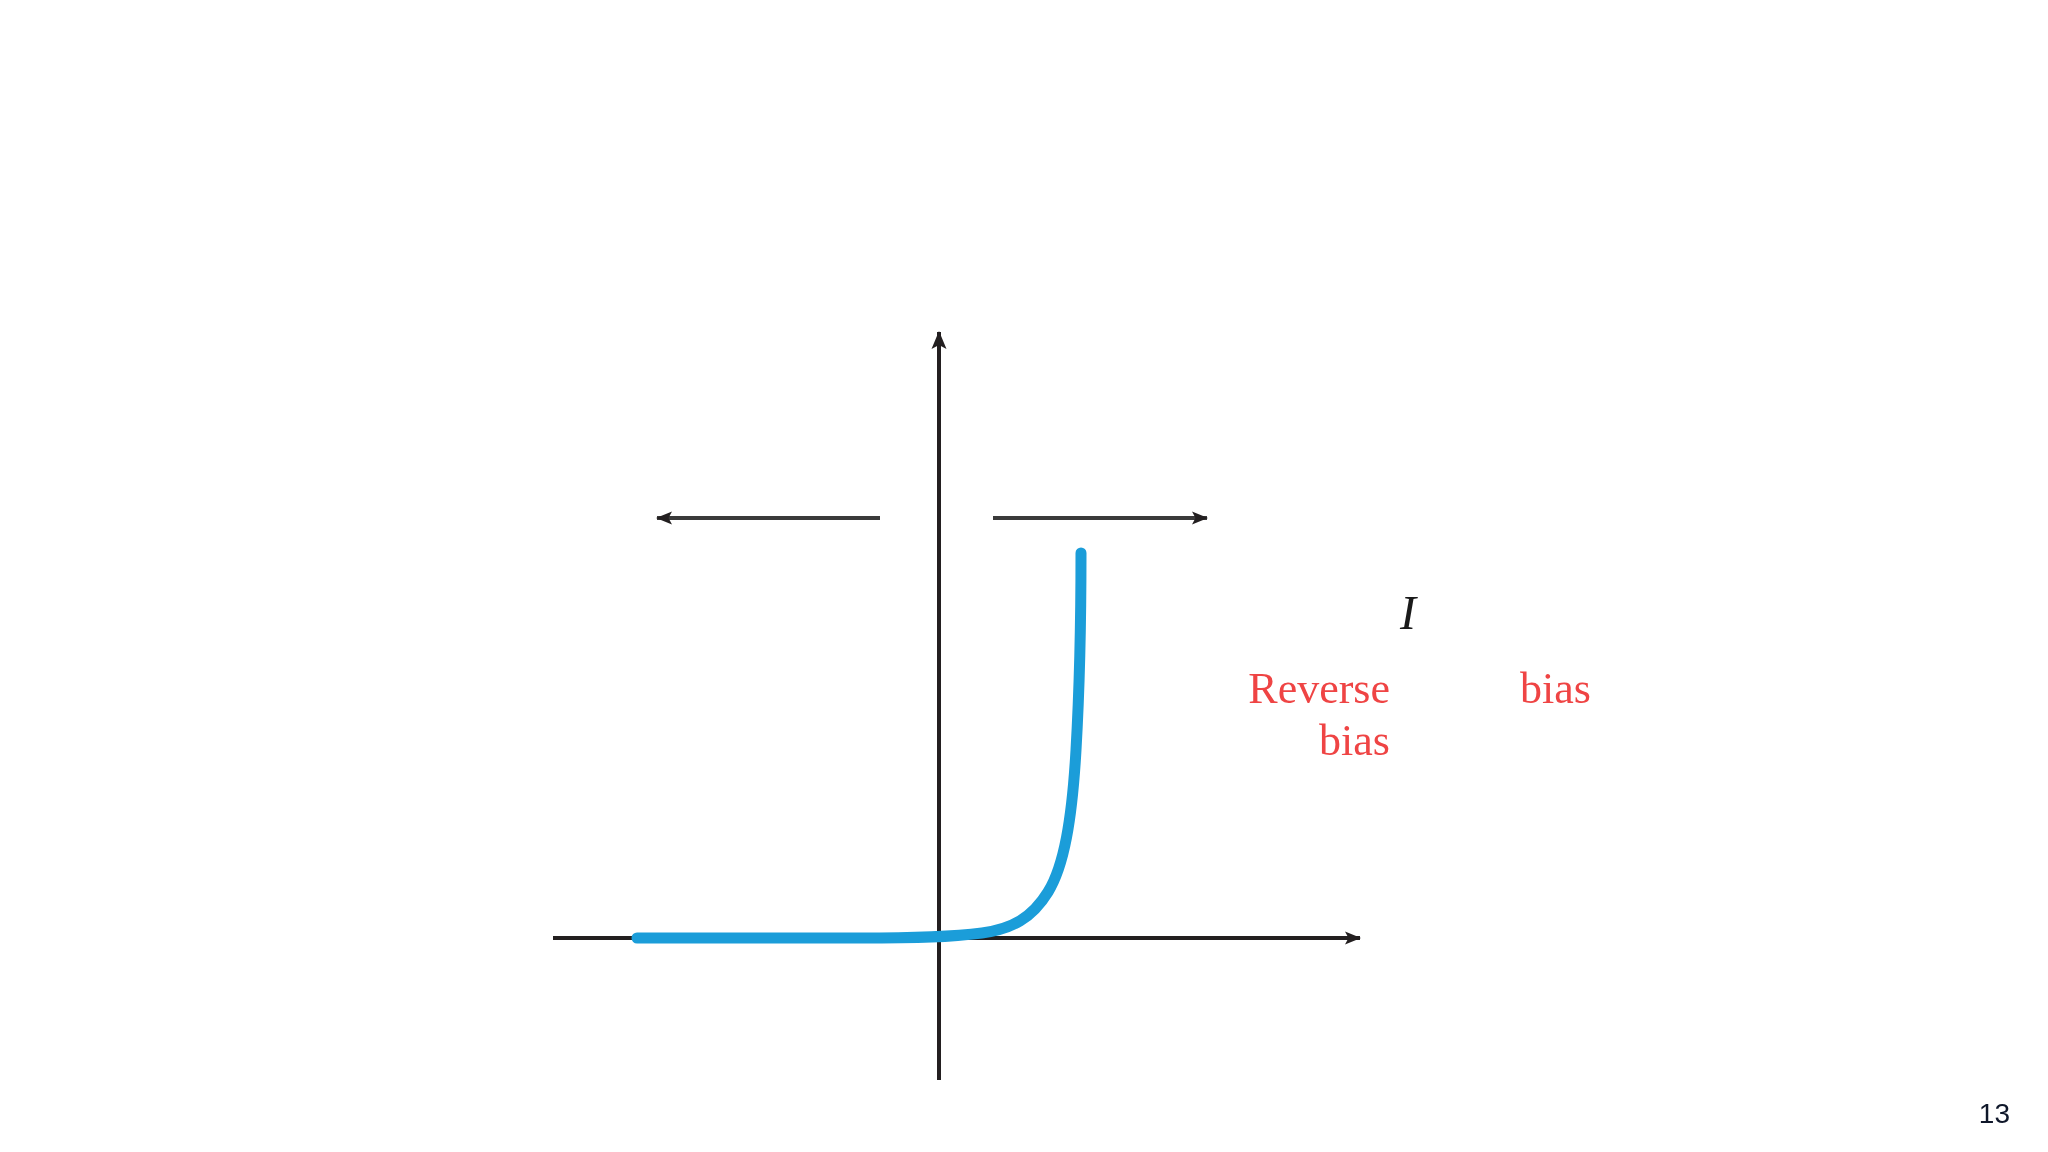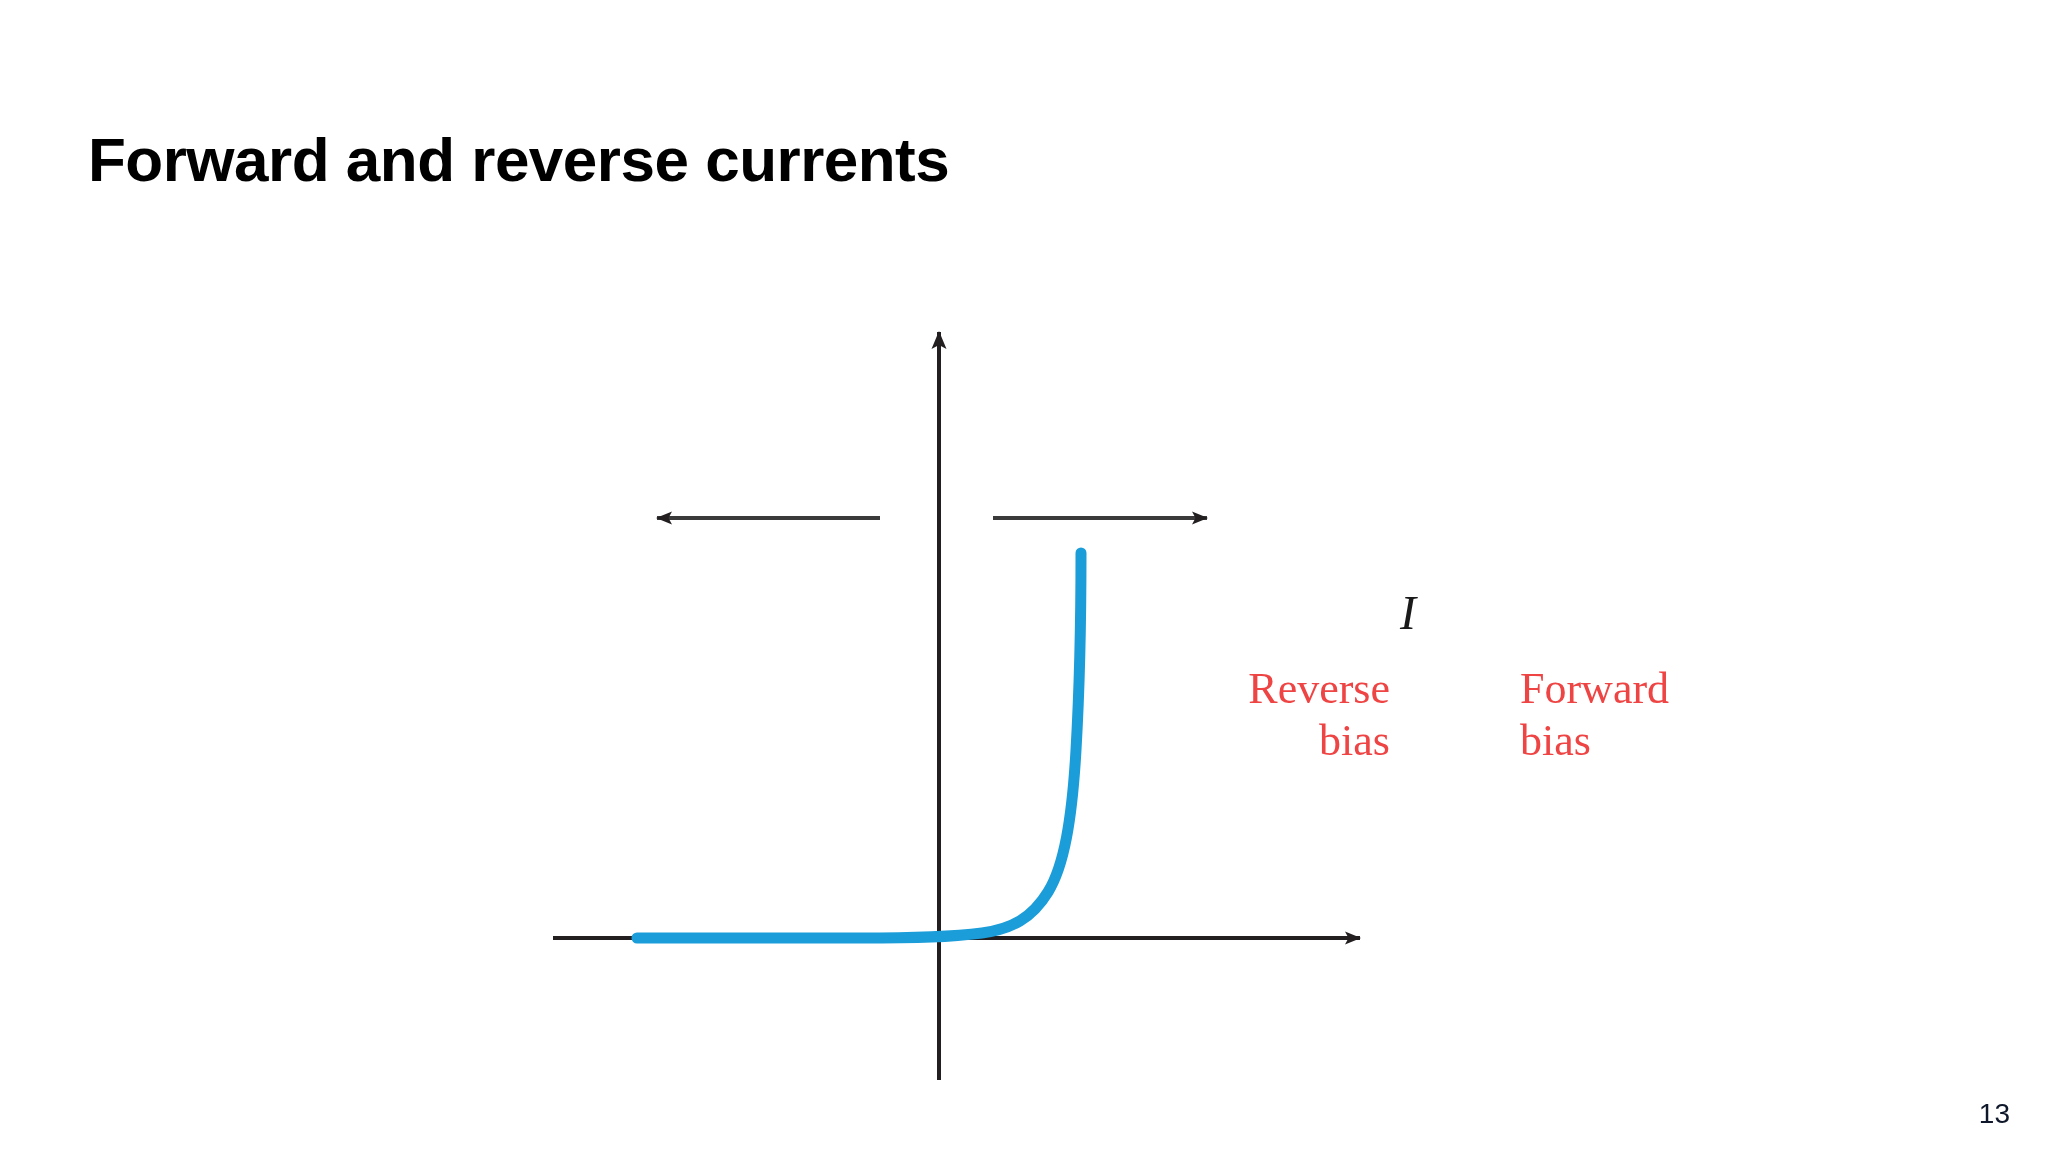--- a/index.html
+++ b/index.html
@@ -93,21 +93,20 @@
     font-size: 28px;
     color: #0f172a;
     text-align: right;
   }
 </style>
 </head>
 <body>
 
 <div id="slide">
 
-  <div id="slide-title">Forward and reverse currents</div>
 
   <div id="figure">
 
     <svg width="960" height="820" viewBox="0 0 960 820">
 
       <defs>
         <marker id="ah-right" markerWidth="16" markerHeight="14" refX="15" refY="7" orient="auto" markerUnits="userSpaceOnUse">
           <path d="M0,0.5 L16,7 L0,13.5 L3.5,7 Z" fill="#231f20"></path>
         </marker>
         <marker id="ah-left" markerWidth="16" markerHeight="14" refX="15" refY="7" orient="auto" markerUnits="userSpaceOnUse">
@@ -133,21 +132,20 @@
                C 544,586 552,540 556,470
                C 560,400 561,330 561,273" fill="none" stroke="#1b9dd9" stroke-width="11" stroke-linecap="round" stroke-linejoin="round"></path>
     </svg>
 
     <div class="fig-label" id="label-reverse">
       <div>Reverse</div>
       <div>bias</div>
     </div>
 
     <div class="fig-label" id="label-forward">
-      <div>Forward</div>
       <div>bias</div>
     </div>
 
     <div class="fig-axis-letter" id="label-I">I</div>
 
   </div>
 
   <div id="page-number">13</div>
 
 </div>

